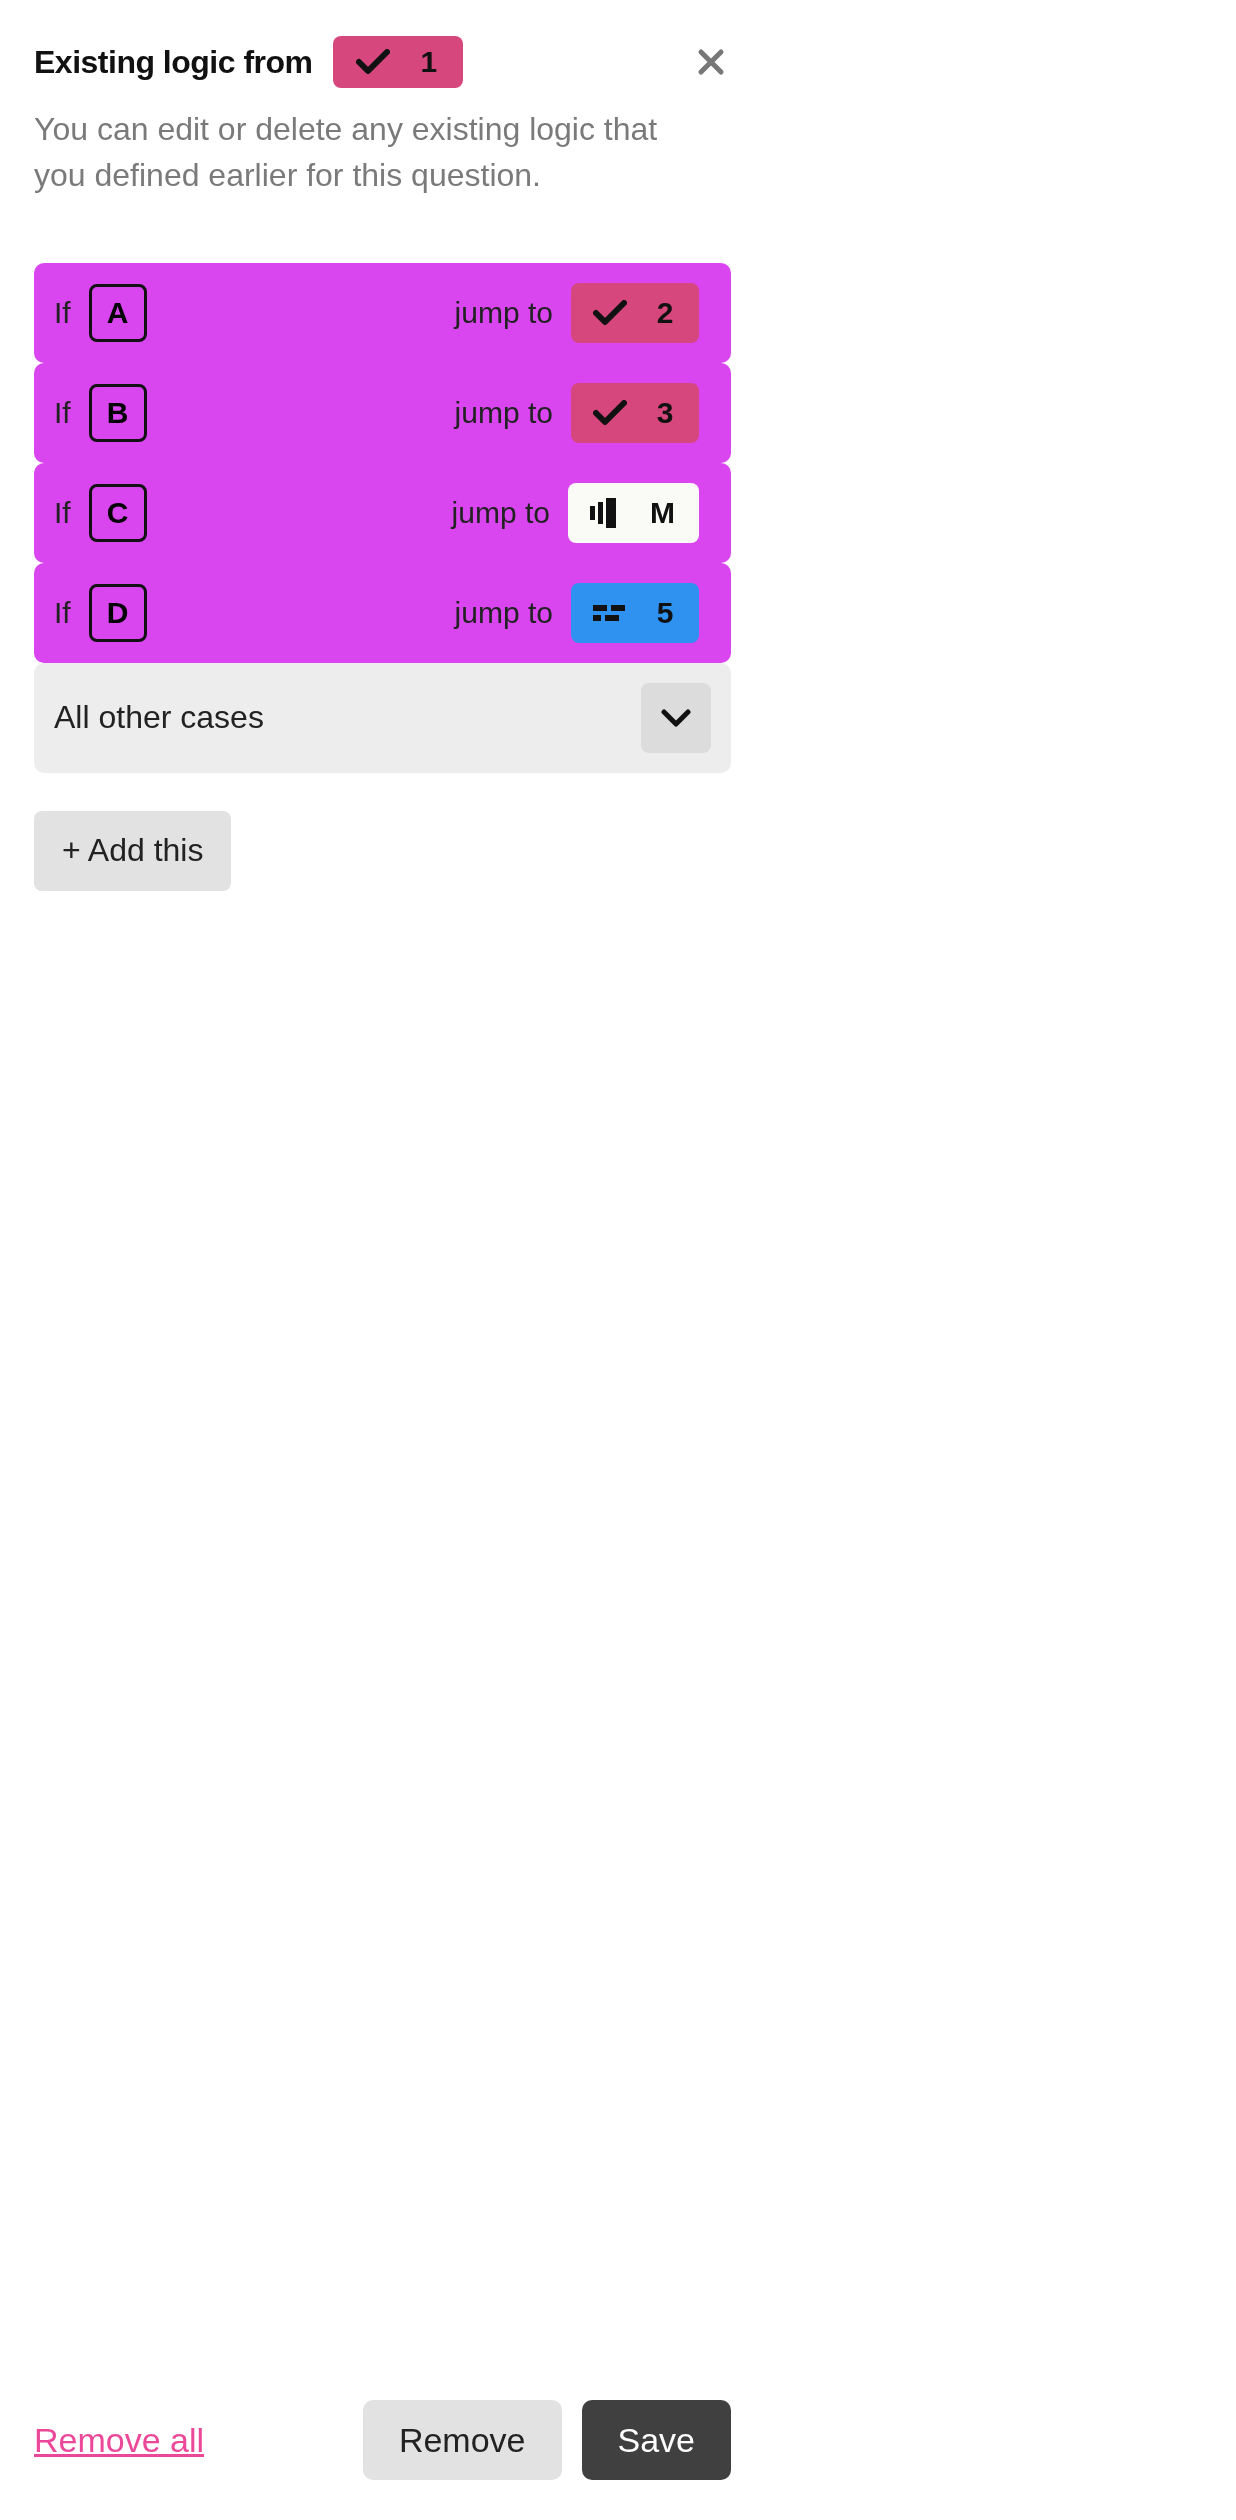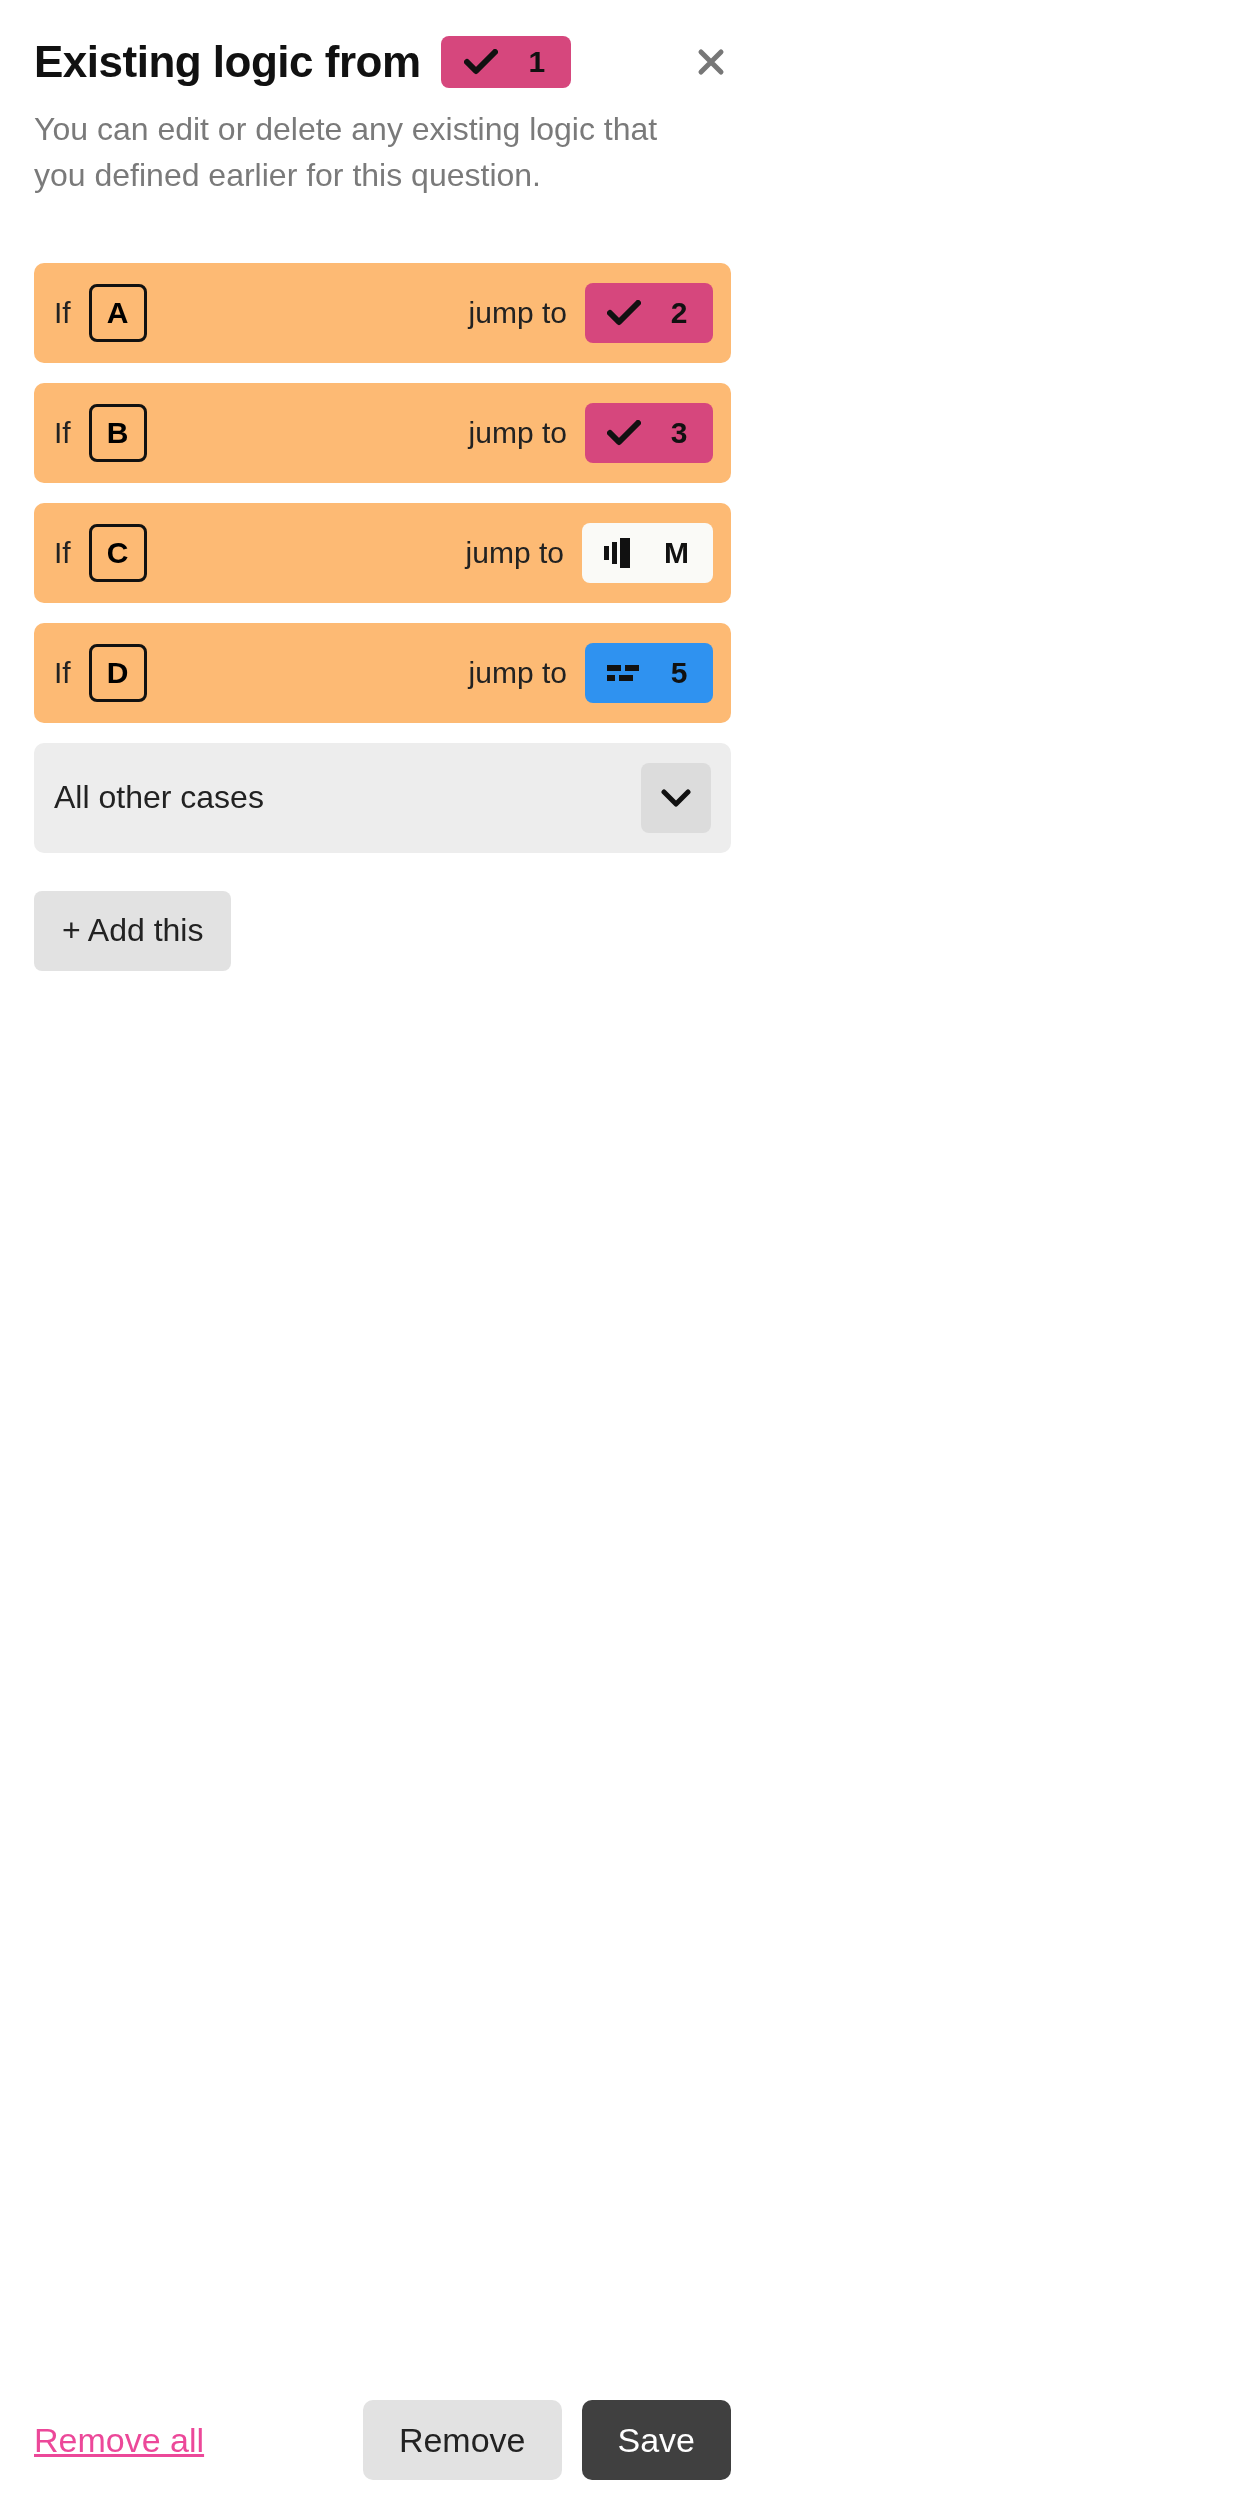--- a/index.html
+++ b/index.html
@@ -1,27 +1,27 @@
 <!DOCTYPE html>
 <html><head>
 <meta charset="utf-8">
 <style>
   * { box-sizing: border-box; margin: 0; padding: 0; }
   html, body { width: 1236px; height: 2520px; background: #fff; font-family: -apple-system, BlinkMacSystemFont, "Segoe UI", Helvetica, Arial, sans-serif; }
   .panel { width: 765px; height: 2520px; margin-left: 0; padding: 36px 34px 40px 34px; display: flex; flex-direction: column; }
   .header-row { display: flex; align-items: center; gap: 22px; margin-bottom: 18px; }
-  .title { font-size: 44px; font-weight: 800; color: #111; letter-spacing: -0.5px; }
+  .title { font-size: 32px; font-weight: 800; color: #111; letter-spacing: -0.5px; }
   .title-wrap { display: flex; align-items: center; gap: 20px; flex: 1; }
   .badge { display: inline-flex; align-items: center; justify-content: center; gap: 30px; height: 52px; border-radius: 8px; padding: 0 26px 0 22px; font-weight: 800; font-size: 30px; }
   .badge.pink { background: #d6477d; color: #111; }
   .badge.pink .badge-num { color: #111; }
   .badge .icon-slot { display: inline-flex; align-items: center; justify-content: center; width: 36px; }
   .close-btn { width: 40px; height: 40px; display: flex; align-items: center; justify-content: center; color: #777; cursor: pointer; font-size: 36px; }
   .subtitle { font-size: 32px; color: #7a7a7a; line-height: 1.45; margin-bottom: 64px; max-width: 660px; }
-  .rule { background: #fdba74; border-radius: 10px; height: 100px; display: flex; align-items: center; padding: 0 18px 0 20px; margin-bottom: 20px; }
+  .rule { background: #d946ef; border-radius: 10px; height: 100px; display: flex; align-items: center; padding: 0 32px 0 20px; }
   .if-label { font-size: 30px; color: #222; margin-right: 18px; }
   .letter-box { width: 58px; height: 58px; border: 3px solid #111; border-radius: 8px; display: flex; align-items: center; justify-content: center; font-size: 30px; font-weight: 800; }
   .spacer { flex: 1; }
   .jump-label { font-size: 30px; color: #222; margin-right: 18px; }
   .target-badge { display: inline-flex; align-items: center; justify-content: center; gap: 30px; height: 60px; border-radius: 8px; padding: 0 24px 0 20px; font-weight: 800; font-size: 30px; min-width: 128px; }
   .target-badge.pink { background: #d6477d; color: #111; }
   .target-badge.white { background: #fafaf7; color: #111; }
   .target-badge.blue { background: #2f92f0; color: #111; }
   .all-other { background: #ededed; border-radius: 10px; height: 110px; display: flex; align-items: center; padding: 4px 20px; margin-bottom: 38px; }
   .all-other-label { font-size: 32px; color: #222; flex: 1; }

